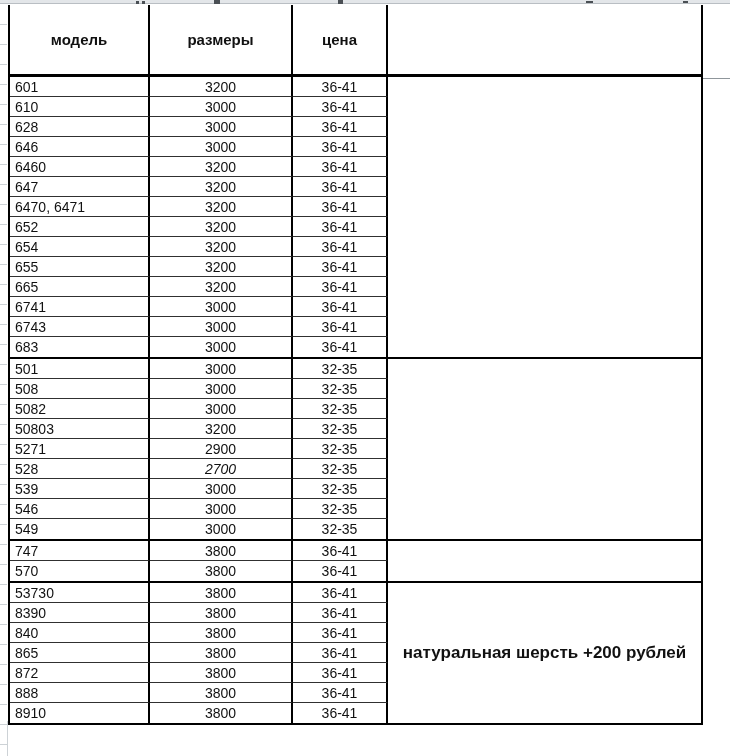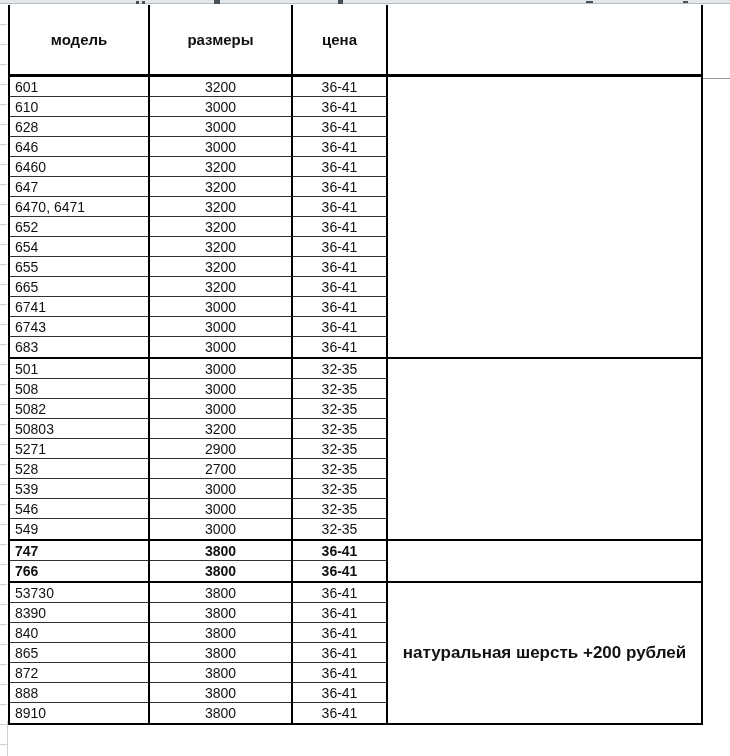--- a/index.html
+++ b/index.html
@@ -166,38 +166,38 @@
           <div class="cell c0 rb" style="grid-area: 3 / 1;">5082</div>
           <div class="cell c1 rb" style="grid-area: 3 / 2;">3000</div>
           <div class="cell c2 rb" style="grid-area: 3 / 3;">32-35</div>
           <div class="cell c0 rb" style="grid-area: 4 / 1;">50803</div>
           <div class="cell c1 rb" style="grid-area: 4 / 2;">3200</div>
           <div class="cell c2 rb" style="grid-area: 4 / 3;">32-35</div>
           <div class="cell c0 rb" style="grid-area: 5 / 1;">5271</div>
           <div class="cell c1 rb" style="grid-area: 5 / 2;">2900</div>
           <div class="cell c2 rb" style="grid-area: 5 / 3;">32-35</div>
           <div class="cell c0 rb" style="grid-area: 6 / 1;">528</div>
-          <div class="cell c1 rb" style="grid-area: 6 / 2;">2700</div>
+          <div class="cell c1 rb" style="grid-area: 6 / 2; font-style: italic;">2700</div>
           <div class="cell c2 rb" style="grid-area: 6 / 3;">32-35</div>
           <div class="cell c0 rb" style="grid-area: 7 / 1;">539</div>
           <div class="cell c1 rb" style="grid-area: 7 / 2;">3000</div>
           <div class="cell c2 rb" style="grid-area: 7 / 3;">32-35</div>
           <div class="cell c0 rb" style="grid-area: 8 / 1;">546</div>
           <div class="cell c1 rb" style="grid-area: 8 / 2;">3000</div>
           <div class="cell c2 rb" style="grid-area: 8 / 3;">32-35</div>
           <div class="cell c0" style="grid-area: 9 / 1;">549</div>
           <div class="cell c1" style="grid-area: 9 / 2;">3000</div>
           <div class="cell c2" style="grid-area: 9 / 3;">32-35</div>
           <div class="cell note-cell" style="grid-row: 1 / 10;"></div>
         </div>
-        <div class="section" style="grid-template-rows: repeat(2, 20px); font-weight: bold;">
+        <div class="section" style="grid-template-rows: repeat(2, 20px);">
           <div class="cell c0 rb" style="grid-area: 1 / 1;">747</div>
           <div class="cell c1 rb" style="grid-area: 1 / 2;">3800</div>
           <div class="cell c2 rb" style="grid-area: 1 / 3;">36-41</div>
-          <div class="cell c0" style="grid-area: 2 / 1;">766</div>
+          <div class="cell c0" style="grid-area: 2 / 1;">570</div>
           <div class="cell c1" style="grid-area: 2 / 2;">3800</div>
           <div class="cell c2" style="grid-area: 2 / 3;">36-41</div>
           <div class="cell note-cell" style="grid-row: 1 / 3;"></div>
         </div>
         <div class="section" style="grid-template-rows: repeat(7, 20px);">
           <div class="cell c0 rb" style="grid-area: 1 / 1;">53730</div>
           <div class="cell c1 rb" style="grid-area: 1 / 2;">3800</div>
           <div class="cell c2 rb" style="grid-area: 1 / 3;">36-41</div>
           <div class="cell c0 rb" style="grid-area: 2 / 1;">8390</div>
           <div class="cell c1 rb" style="grid-area: 2 / 2;">3800</div>

